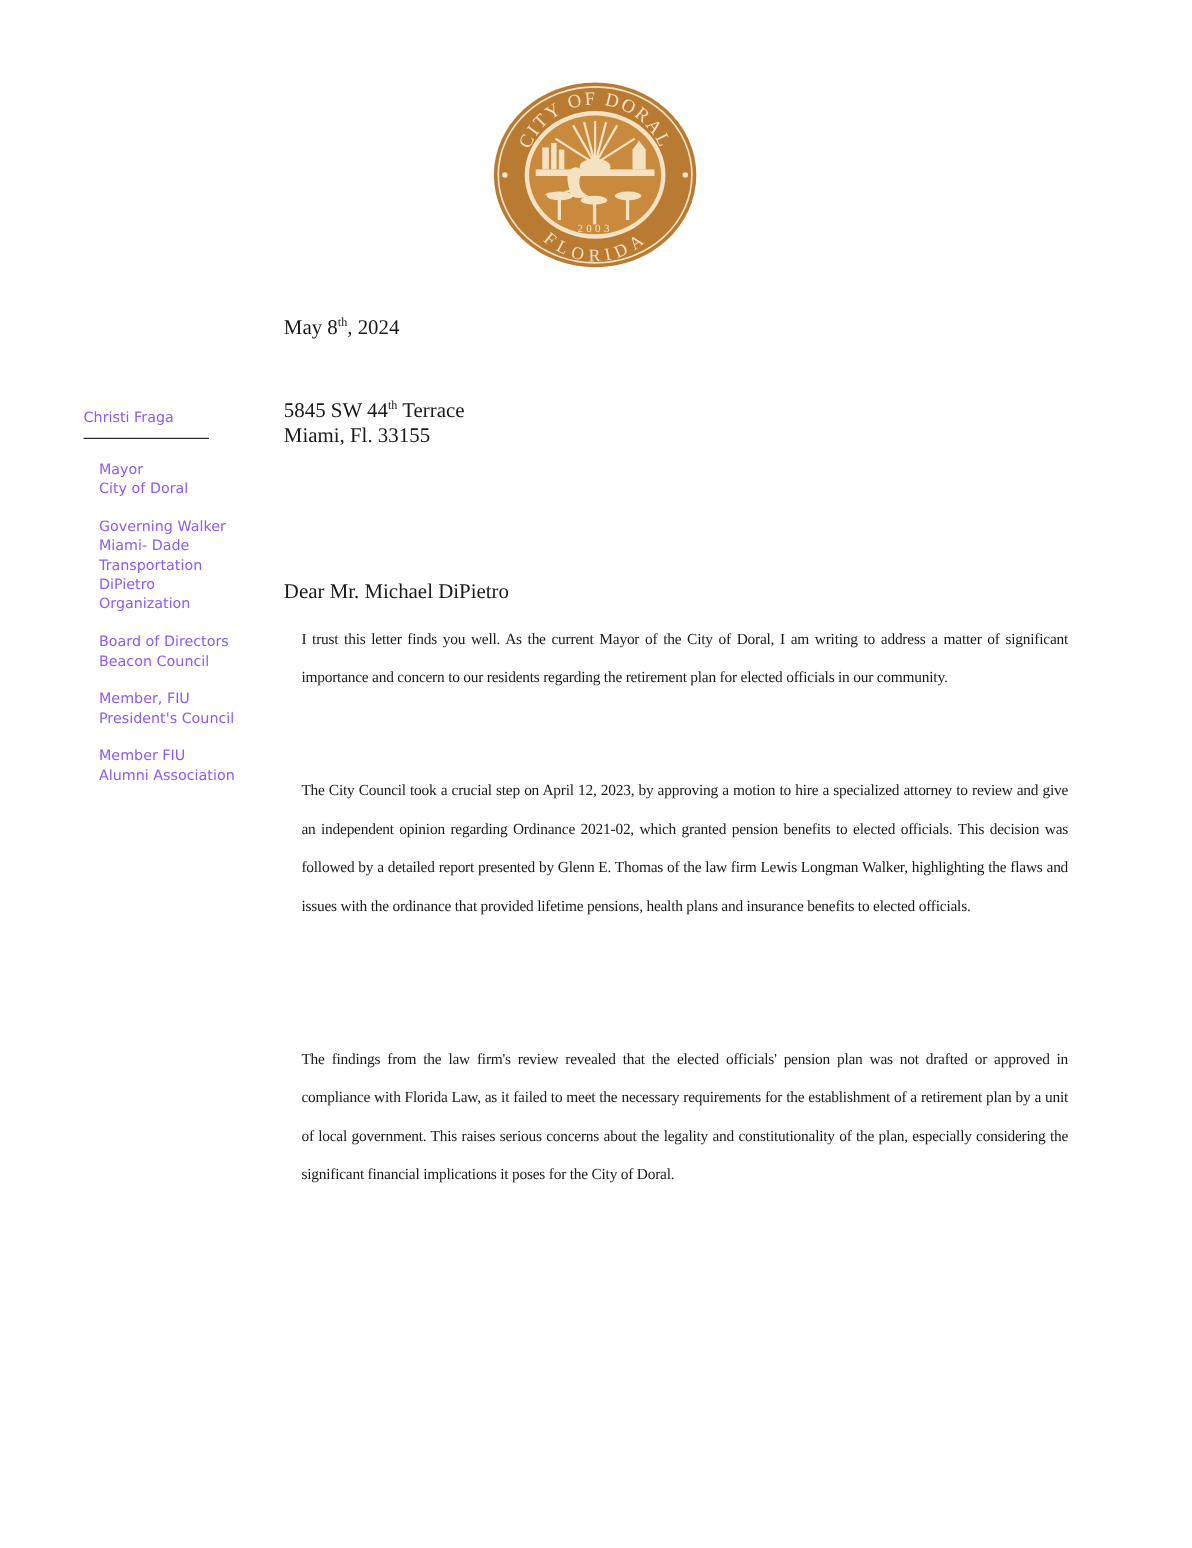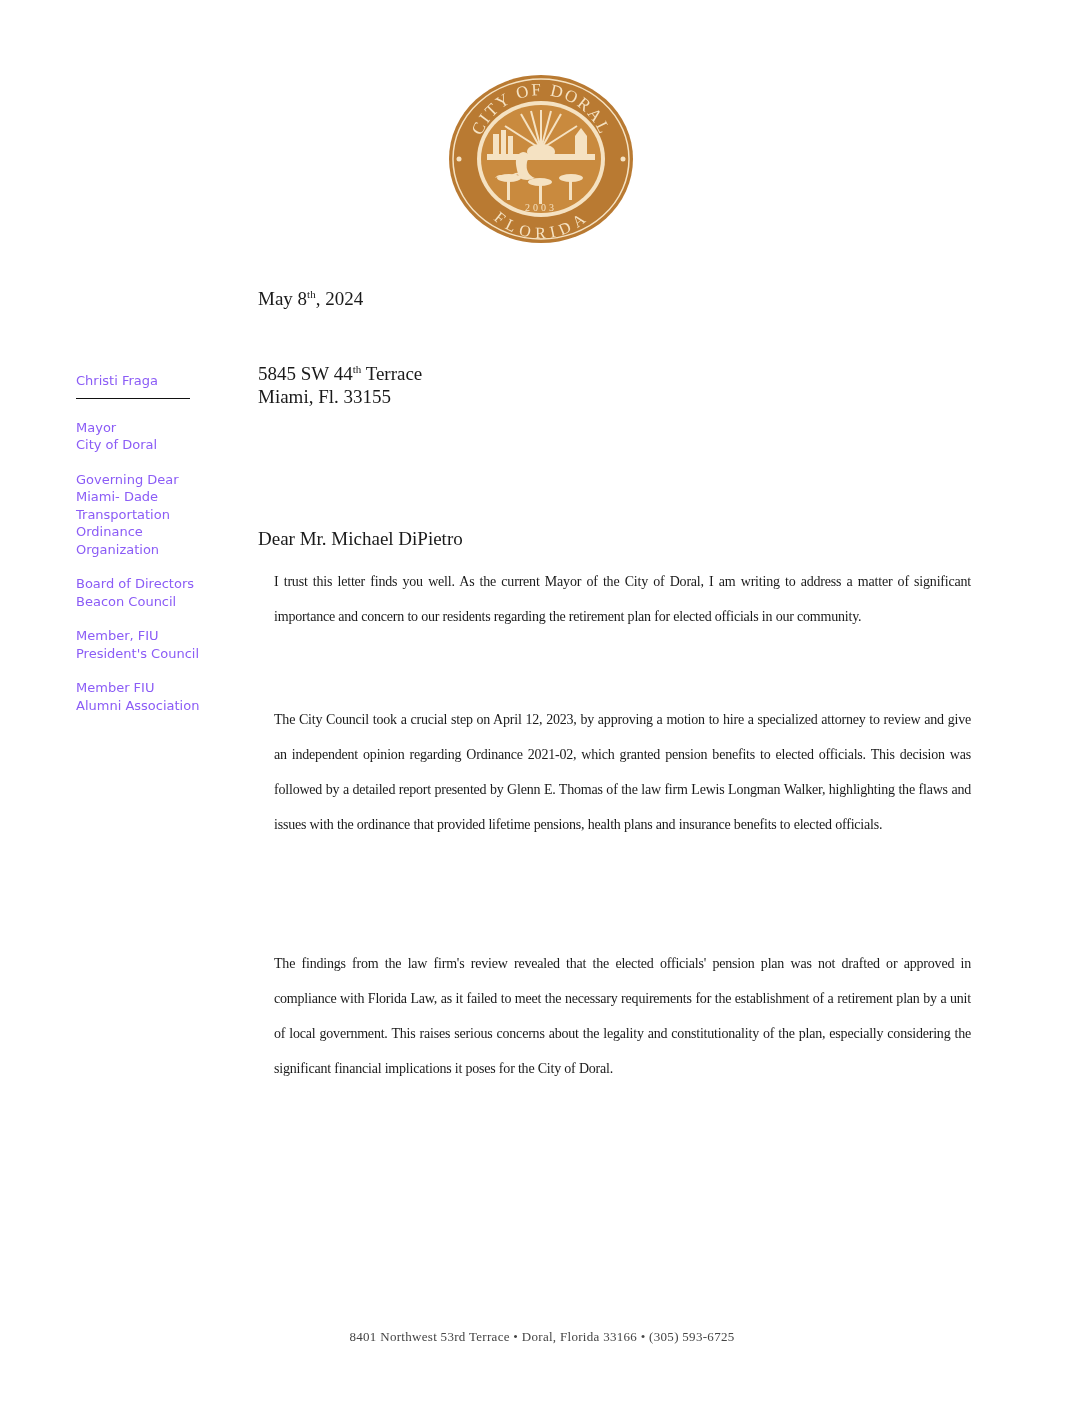--- a/index.html
+++ b/index.html
@@ -1,21 +1,21 @@
 <!DOCTYPE html>
 <html><head>
 <meta charset="utf-8">
 <style>
   html, body { margin: 0; padding: 0; background: #ffffff; }
   body { width: 1084px; height: 1407px; position: relative; overflow: hidden; color: #1a1a1a; }
   .seal { position: absolute; left: 447px; top: 74px; width: 188px; height: 170px; }
   .sidebar { position: absolute; left: 76px; top: 372px; width: 160px; font-family: "DejaVu Sans", sans-serif; font-size: 13px; line-height: 17.5px; color: #8b5cf6; }
   .sidebar .name { margin: 0 0 8px 0; }
   .sidebar .rule { width: 114px; border-top: 1.5px solid #111; margin: 0 0 20px 0; }
-  .sidebar .role { margin: 0 0 17px 0; }
+  .sidebar .role { margin: 0 0 17px 14px; }
   .sidebar .role span { display: block; }
   .letter { position: absolute; left: 258px; top: 288px; width: 697px; font-family: "Liberation Serif", serif; font-size: 19px; color: #1a1a1a; }
   .date { position: absolute; top: 0; left: 0; font-size: 19px; }
   .address { position: absolute; top: 74px; left: 0; line-height: 23px; font-size: 19px; }
   .salutation { position: absolute; top: 194px; left: 0; font-size: 19px; margin-top: 46px; }
   .para { position: absolute; left: 16px; width: 697px; text-align: justify; line-height: 35px; font-size: 14px; letter-spacing: -0.2px; }
   .p1 { top: 262px; }
   .p2 { top: 400px; }
   .p3 { top: 644px; font-family: Liberation Serif, serif; }
   sup { font-size: 11px; vertical-align: super; line-height: 0; }
@@ -79,24 +79,24 @@
 </div>
 
 <div class="sidebar">
   <div class="name">Christi Fraga</div>
   <div class="rule"></div>
   <div class="role">
     <span>Mayor</span>
     <span>City of Doral</span>
   </div>
   <div class="role">
-    <span>Governing Dear</span>
+    <span>Governing Walker</span>
     <span>Miami- Dade</span>
     <span>Transportation</span>
-    <span>Ordinance</span>
+    <span>DiPietro</span>
     <span>Organization</span>
   </div>
   <div class="role">
     <span>Board of Directors</span>
     <span>Beacon Council</span>
   </div>
   <div class="role">
     <span>Member, FIU</span>
     <span>President's Council</span>
   </div>
@@ -112,14 +112,13 @@
     <div><span>5845 SW 44</span><sup>th</sup><span> Terrace</span></div>
     <div>Miami, Fl.  33155</div>
   </div>
   <div class="salutation">Dear Mr. Michael DiPietro</div>
   <p class="para p1">I trust this letter finds you well. As the current Mayor of the City of Doral, I am writing to address a matter of significant importance and concern to our residents regarding the retirement plan for elected officials in our community.</p>
   <p class="para p2">The City Council took a crucial step on April 12, 2023, by approving a motion to hire a specialized attorney to review and give an independent opinion regarding Ordinance 2021-02, which granted pension benefits to elected officials. This decision was followed by a detailed report presented by Glenn E. Thomas of the law firm Lewis Longman Walker, highlighting the flaws and issues with the ordinance that provided lifetime pensions, health plans and insurance benefits to elected officials.</p>
   <p class="para p3">The findings from the law firm's review revealed that the elected officials' pension plan was not drafted or approved in compliance with Florida Law, as it failed to meet the necessary requirements for the establishment of a retirement plan by a unit of local government. This raises serious concerns about the legality and constitutionality of the plan, especially considering the significant financial implications it poses for the City of Doral.</p>
 </div>
 
 <div class="footer">
-  <div>8401 Northwest 53rd Terrace • Doral, Florida 33166 • (305) 593-6725</div>
 </div>
 
 </body></html>

